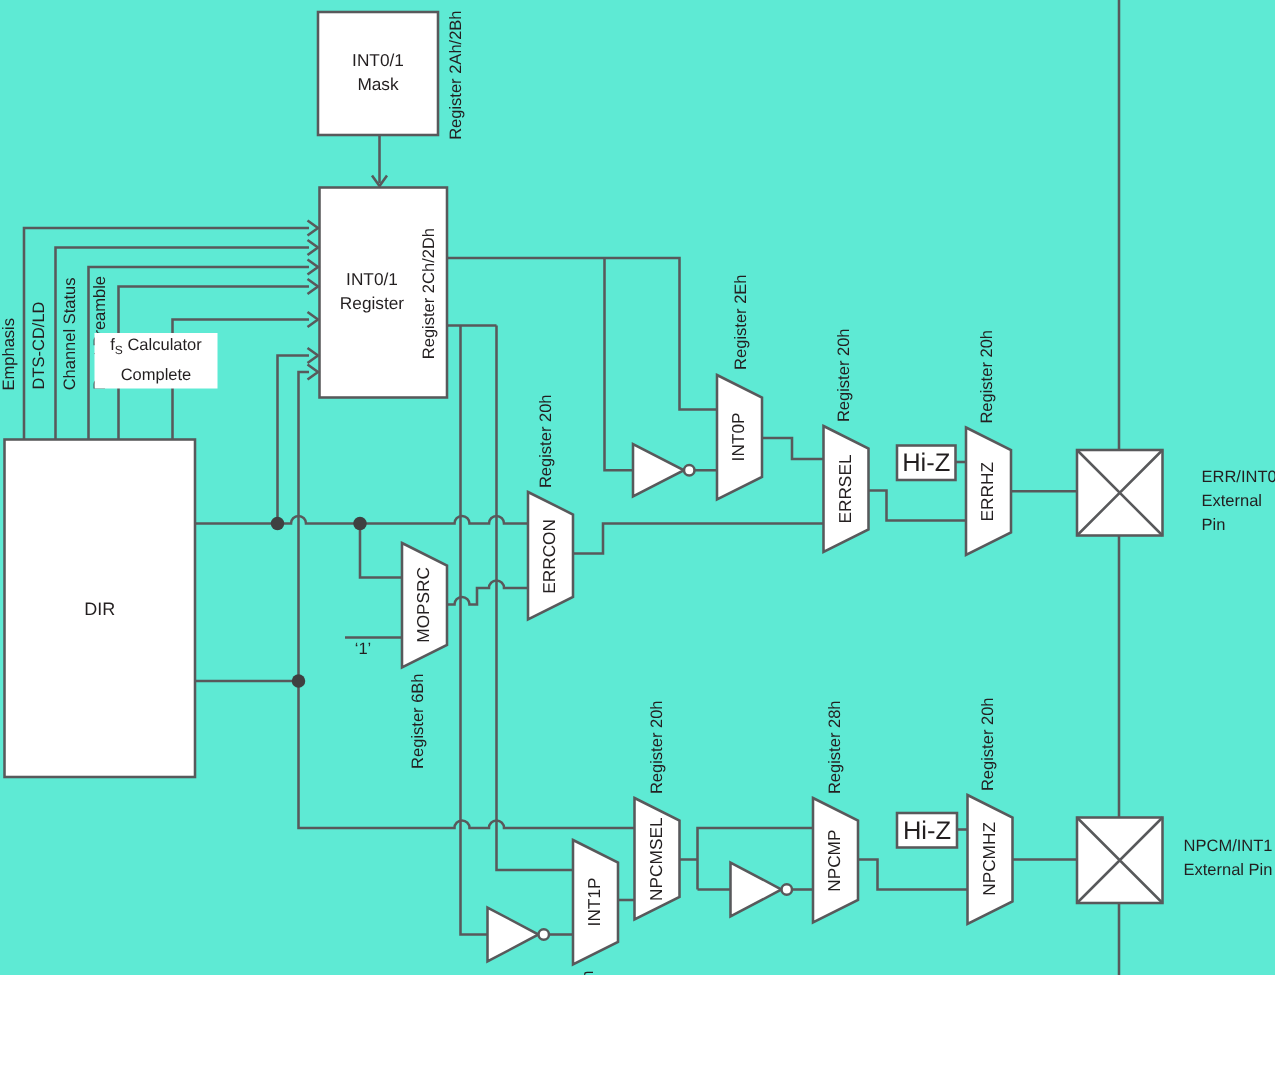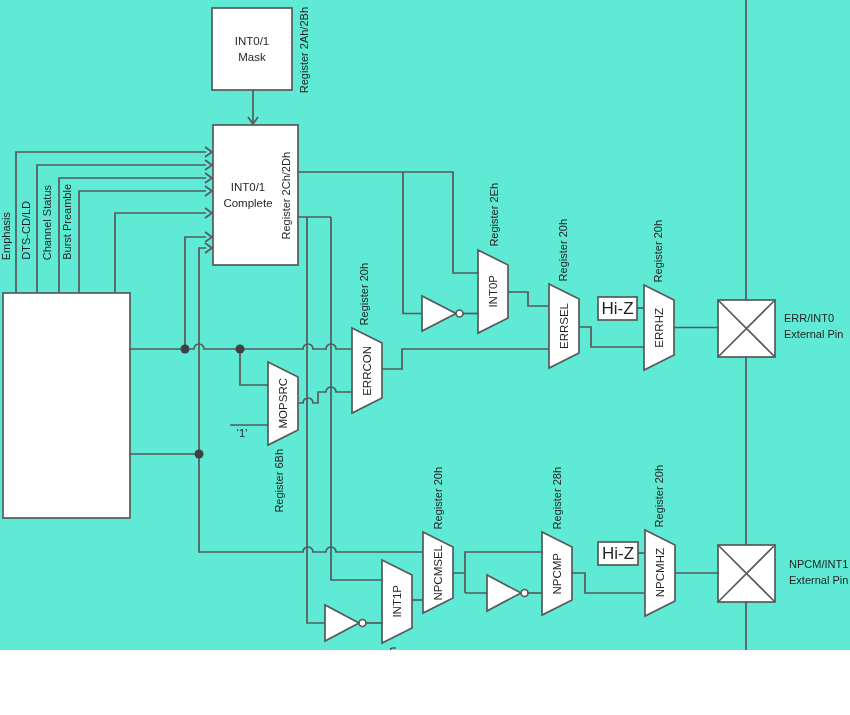--- a/index.html
+++ b/index.html
@@ -120,40 +120,47 @@
   <div class="boxlabel" style="left:212px;top:8px;width:80px;height:82px;">
     <div>INT0/1</div>
     <div>Mask</div>
   </div>
   <div class="vwrap" style="left:296px;top:3px;width:16px;height:94px;">
     <div class="vtext">Register 2Ah/2Bh</div>
   </div>
 
   <div class="boxlabel" style="left:213px;top:125px;width:70px;height:140px;">
     <div>INT0/1</div>
-    <div>Complete</div>
+    <div>Register</div>
   </div>
   <div class="vwrap" style="left:278px;top:133px;width:16px;height:125px;">
     <div class="vtext">Register 2Ch/2Dh</div>
   </div>
 
+  <div class="boxlabel" style="left:3px;top:293px;width:127px;height:225px;font-size:12px;">
+    <div>DIR</div>
+  </div>
 
   <div class="vwrap anchor-bottom" style="left:0px;top:178px;width:13px;height:82px;">
     <div class="vtext">Emphasis</div>
   </div>
   <div class="vwrap anchor-bottom" style="left:20px;top:178px;width:13px;height:82px;">
     <div class="vtext">DTS-CD/LD</div>
   </div>
   <div class="vwrap anchor-bottom" style="left:41px;top:178px;width:13px;height:82px;">
     <div class="vtext">Channel Status</div>
   </div>
   <div class="vwrap anchor-bottom" style="left:61px;top:178px;width:13px;height:82px;">
     <div class="vtext">Burst Preamble</div>
   </div>
 
+  <div class="fs-label">
+    <div><span>f</span><sub>S</sub><span> Calculator</span></div>
+    <div>Complete</div>
+  </div>
 
   <div class="one-label">‘1’</div>
 
   <div class="vwrap muxlabel" style="left:268px;top:362px;width:30px;height:83px;">
     <div class="vtext">MOPSRC</div>
   </div>
   <div class="vwrap muxlabel" style="left:352px;top:328px;width:30px;height:85px;">
     <div class="vtext">ERRCON</div>
   </div>
   <div class="vwrap muxlabel" style="left:478px;top:250px;width:30px;height:83px;">
@@ -202,21 +209,21 @@
   <div class="vwrap anchor-bottom" style="left:549px;top:454px;width:16px;height:75px;">
     <div class="vtext">Register 28h</div>
   </div>
   <div class="vwrap anchor-bottom" style="left:651px;top:452px;width:16px;height:75px;">
     <div class="vtext">Register 20h</div>
   </div>
 
   <div class="hizlabel" style="left:598px;top:297px;width:39px;height:23px;">Hi-Z</div>
   <div class="hizlabel" style="left:598px;top:542px;width:40px;height:23px;">Hi-Z</div>
 
-  <div class="pinlabel" style="left:784px;top:310px;">
+  <div class="pinlabel" style="left:801px;top:310px;">
     <div>ERR/INT0</div>
     <div>External Pin</div>
   </div>
   <div class="pinlabel" style="left:789px;top:556px;text-align:right;">
     <div>NPCM/INT1</div>
     <div>External Pin</div>
   </div>
 
 </div>
 

